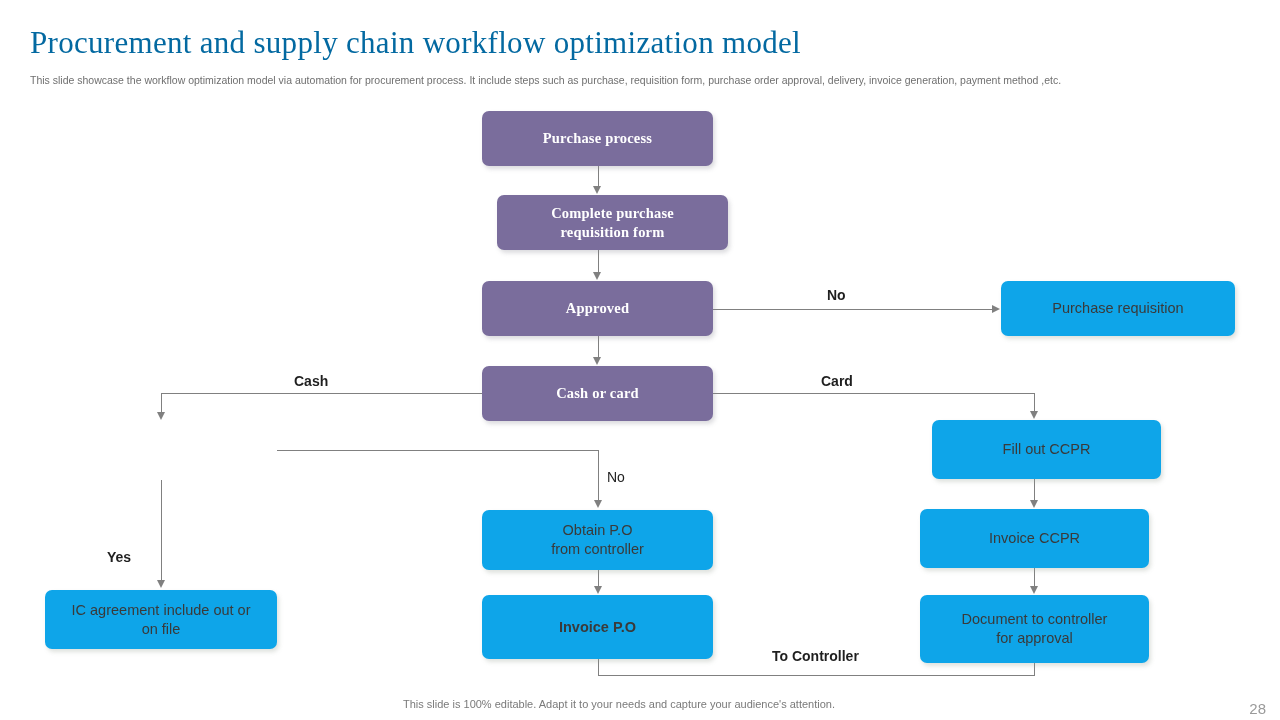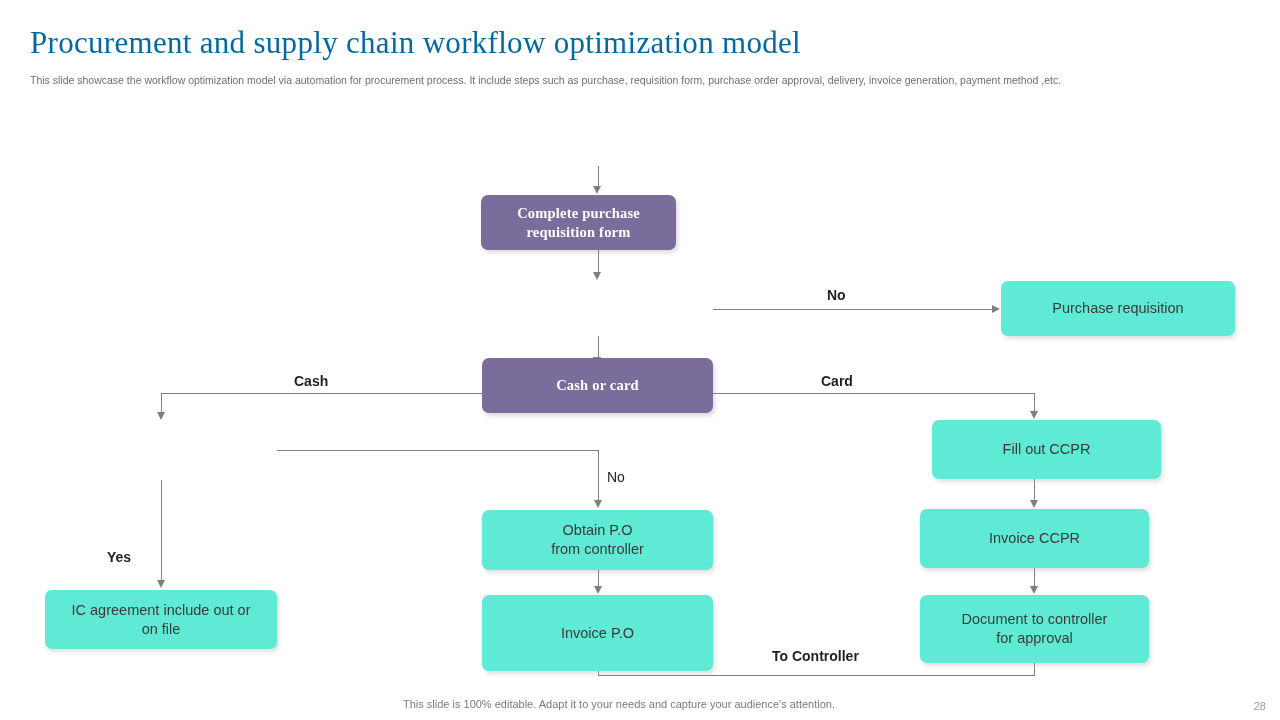--- a/index.html
+++ b/index.html
@@ -57,21 +57,21 @@
   .node.purple {
     background: #7a6d9c;
     color: #ffffff;
     font-family: "Liberation Serif", serif;
     font-weight: bold;
     font-size: 14.5px;
     letter-spacing: 0.2px;
     box-shadow: 2px 3px 4px rgba(140,140,150,0.30);
   }
   .node.green {
-    background: #5eead4;
+    background: #0ea5e9;
     color: #3a3a3a;
     font-family: "Liberation Sans", sans-serif;
     font-weight: 400;
     font-size: 14.5px;
     box-shadow: 2px 3px 4px rgba(150,160,145,0.30);
   }
   .node .txt { display: block; white-space: pre-line; }
 
   
   .conn {
@@ -118,21 +118,21 @@
     left: 403px;
     top: 698px;
     font-size: 11px;
     color: #7a7a7a;
     white-space: nowrap;
   }
   #page-number {
     position: absolute;
     right: 14px;
     top: 700px;
-    font-size: 11px;
+    font-size: 15px;
     color: #9a9a9a;
   }
 </style>
 </head>
 <body>
 
 <div id="slide">
 
   <div id="page-title">Procurement and supply chain workflow optimization model</div>
   <div id="page-subtitle">This slide showcase the workflow optimization model via automation for procurement process. It include steps such as purchase, requisition form, purchase order approval, delivery, invoice generation, payment method ,etc.</div>
@@ -171,47 +171,53 @@
   <div class="arrow down" style="left:1029.5px; top:500px;"></div>
 
   <div class="conn v" style="left:1034px; top:568px; height:19px;"></div>
   <div class="arrow down" style="left:1029.5px; top:586px;"></div>
 
   <div class="conn v" style="left:598px; top:655px; height:20px;"></div>
   <div class="conn h" style="left:598px; top:675px; width:437px;"></div>
   <div class="conn v" style="left:1034px; top:662px; height:14px;"></div>
   <div class="arrow up" style="left:1029.5px; top:654px;"></div>
 
-
-  <div class="node purple" style="left:481px; top:195px; width:195px; height:55px;align-items:center;">
+  <div class="node purple" style="left:482px; top:111px; width:231px; height:55px;">
+    <span class="txt">Purchase process</span>
+  </div>
+
+  <div class="node purple" style="left:497px; top:195px; width:231px; height:55px;align-items:center;">
     <span class="txt">Complete purchase
 requisition form</span>
   </div>
 
-
-  <div class="node purple" style="left:482px; top:358px; width:231px; height:55px;">
+  <div class="node purple" style="left:482px; top:281px; width:231px; height:55px;">
+    <span class="txt">Approved</span>
+  </div>
+
+  <div class="node purple" style="left:482px; top:366px; width:231px; height:55px;">
     <span class="txt">Cash or card</span>
   </div>
 
   <div class="node green" style="left:1001px; top:281px; width:234px; height:55px;">
     <span class="txt">Purchase requisition</span>
   </div>
 
 
   <div class="node green" style="left:45px; top:590px; width:232px; height:59px;">
     <span class="txt">IC agreement include out or
 on file</span>
   </div>
 
   <div class="node green" style="left:482px; top:510px; width:231px; height:60px;">
     <span class="txt">Obtain P.O
 from controller</span>
   </div>
 
-  <div class="node green" style="left:482px; top:595px; width:231px; height:76px;">
+  <div class="node green" style="left:482px; top:595px; width:231px; height:64px;font-weight:bold;">
     <span class="txt">Invoice P.O</span>
   </div>
 
   <div class="node green" style="left:920px; top:420px; width:229px; height:59px;margin-left:12px;">
     <span class="txt">Fill out CCPR</span>
   </div>
 
   <div class="node green" style="left:920px; top:509px; width:229px; height:59px;">
     <span class="txt">Invoice CCPR</span>
   </div>

